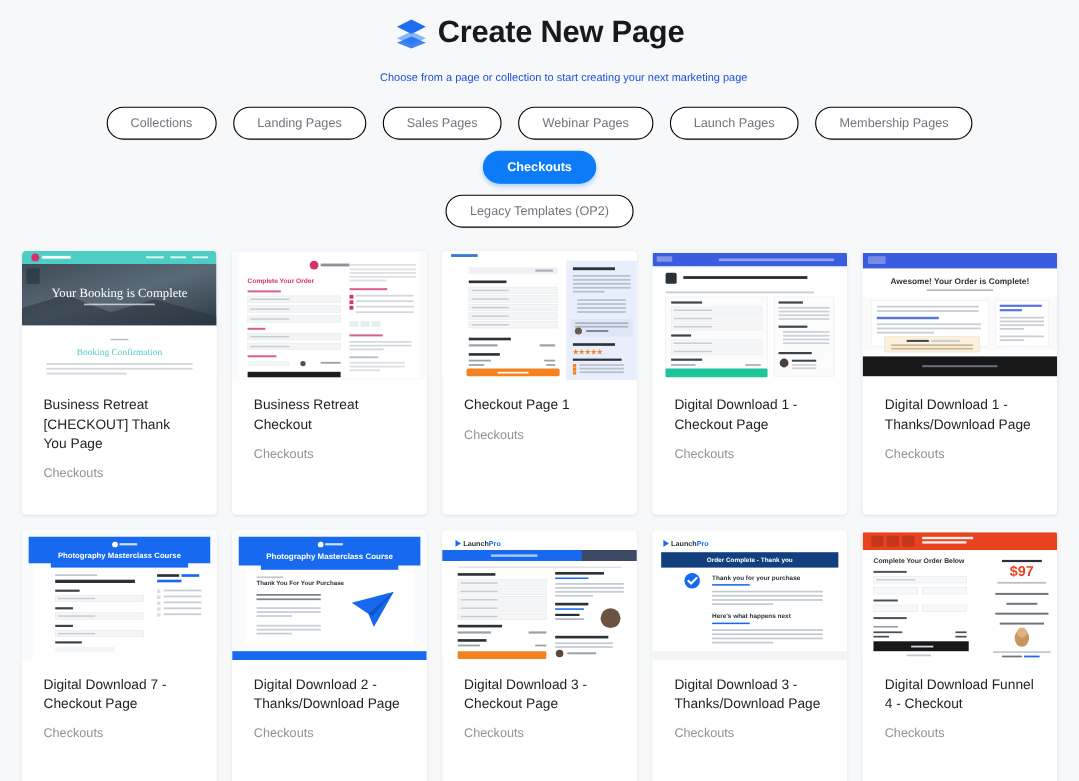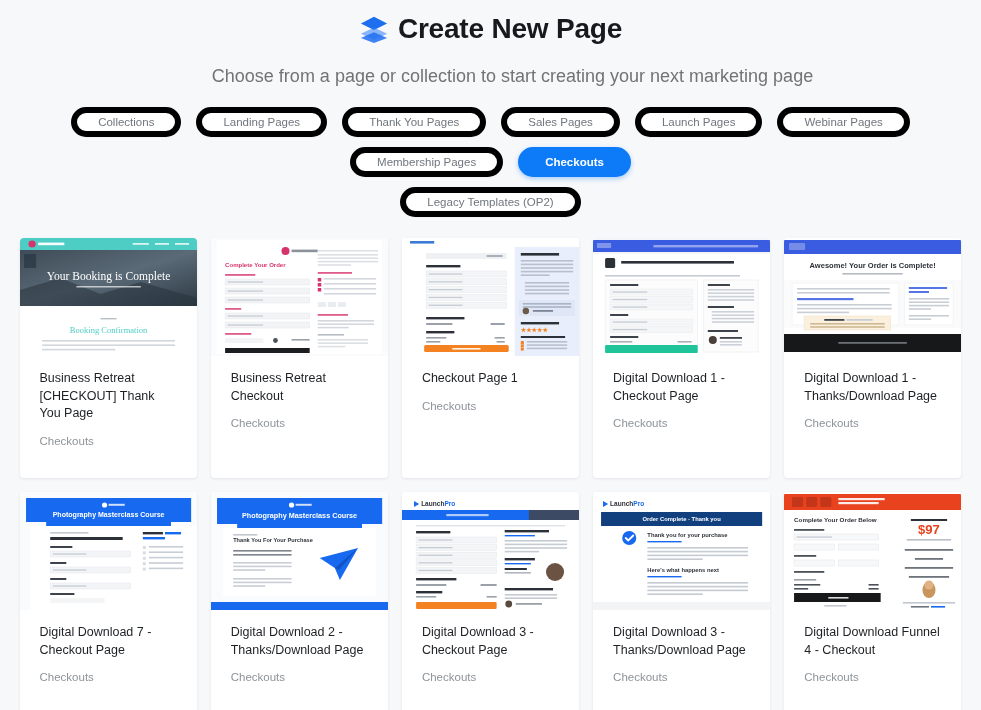--- a/index.html
+++ b/index.html
@@ -10,51 +10,51 @@
     overflow: hidden;
     background: #f7f8fa;
     font-family: "Liberation Sans", sans-serif;
     color: #2b2f33;
   }
 
   
   .page-header { padding-top: 14px; text-align: center; }
   .title-row {
     display: flex;
-    align-items: flex-start;
+    align-items: flex-end;
     justify-content: center;
     gap: 9px;
   }
   .logo-icon { width: 30px; height: 30px; display: block; }
   .page-title {
     font-size: 28px;
     font-weight: 700;
     letter-spacing: -0.2px;
     color: #17191c;
     line-height: 1.1;
   }
   .page-subtitle {
     margin-top: 21px;
-    font-size: 18px;
-    color: #737373;
+    font-size: 10px;
+    color: #1d4ed8;
     font-weight: 400;
     padding-left: 44px;
   }
 
   
   .filters {
     margin-top: 20px;
     display: flex;
     flex-wrap: wrap;
     justify-content: center;
     gap: 10px 15px;
     padding: 0 40px;
   }
   .chip {
-    border: 6px solid #000000;
+    border: 1px solid #000000;
     background: #ffffff;
     border-radius: 20px;
     height: 30px;
     padding: 0 21px;
     display: inline-flex;
     align-items: center;
     justify-content: center;
     font-size: 11.5px;
     color: #70767d;
     cursor: pointer;
@@ -123,24 +123,23 @@
       </svg>
     </span>
     <span class="page-title">Create New Page</span>
   </div>
   <div class="page-subtitle">Choose from a page or collection to start creating your next marketing page</div>
 </div>
 
 <div class="filters" id="filters-row1">
     <div class="chip">Collections</div>
     <div class="chip">Landing Pages</div>
-    <div class="chip">Thank You Pages</div>
     <div class="chip">Sales Pages</div>
+    <div class="chip">Webinar Pages</div>
     <div class="chip">Launch Pages</div>
-    <div class="chip">Webinar Pages</div>
     <div class="chip">Membership Pages</div>
     <div class="chip active">Checkouts</div>
   </div>
 <div class="filters filters-row2" id="filters-row2">
     <div class="chip">Legacy Templates (OP2)</div>
   </div>
 
 <div class="grid" id="template-grid">
     <div class="card">
       <div class="thumb">

